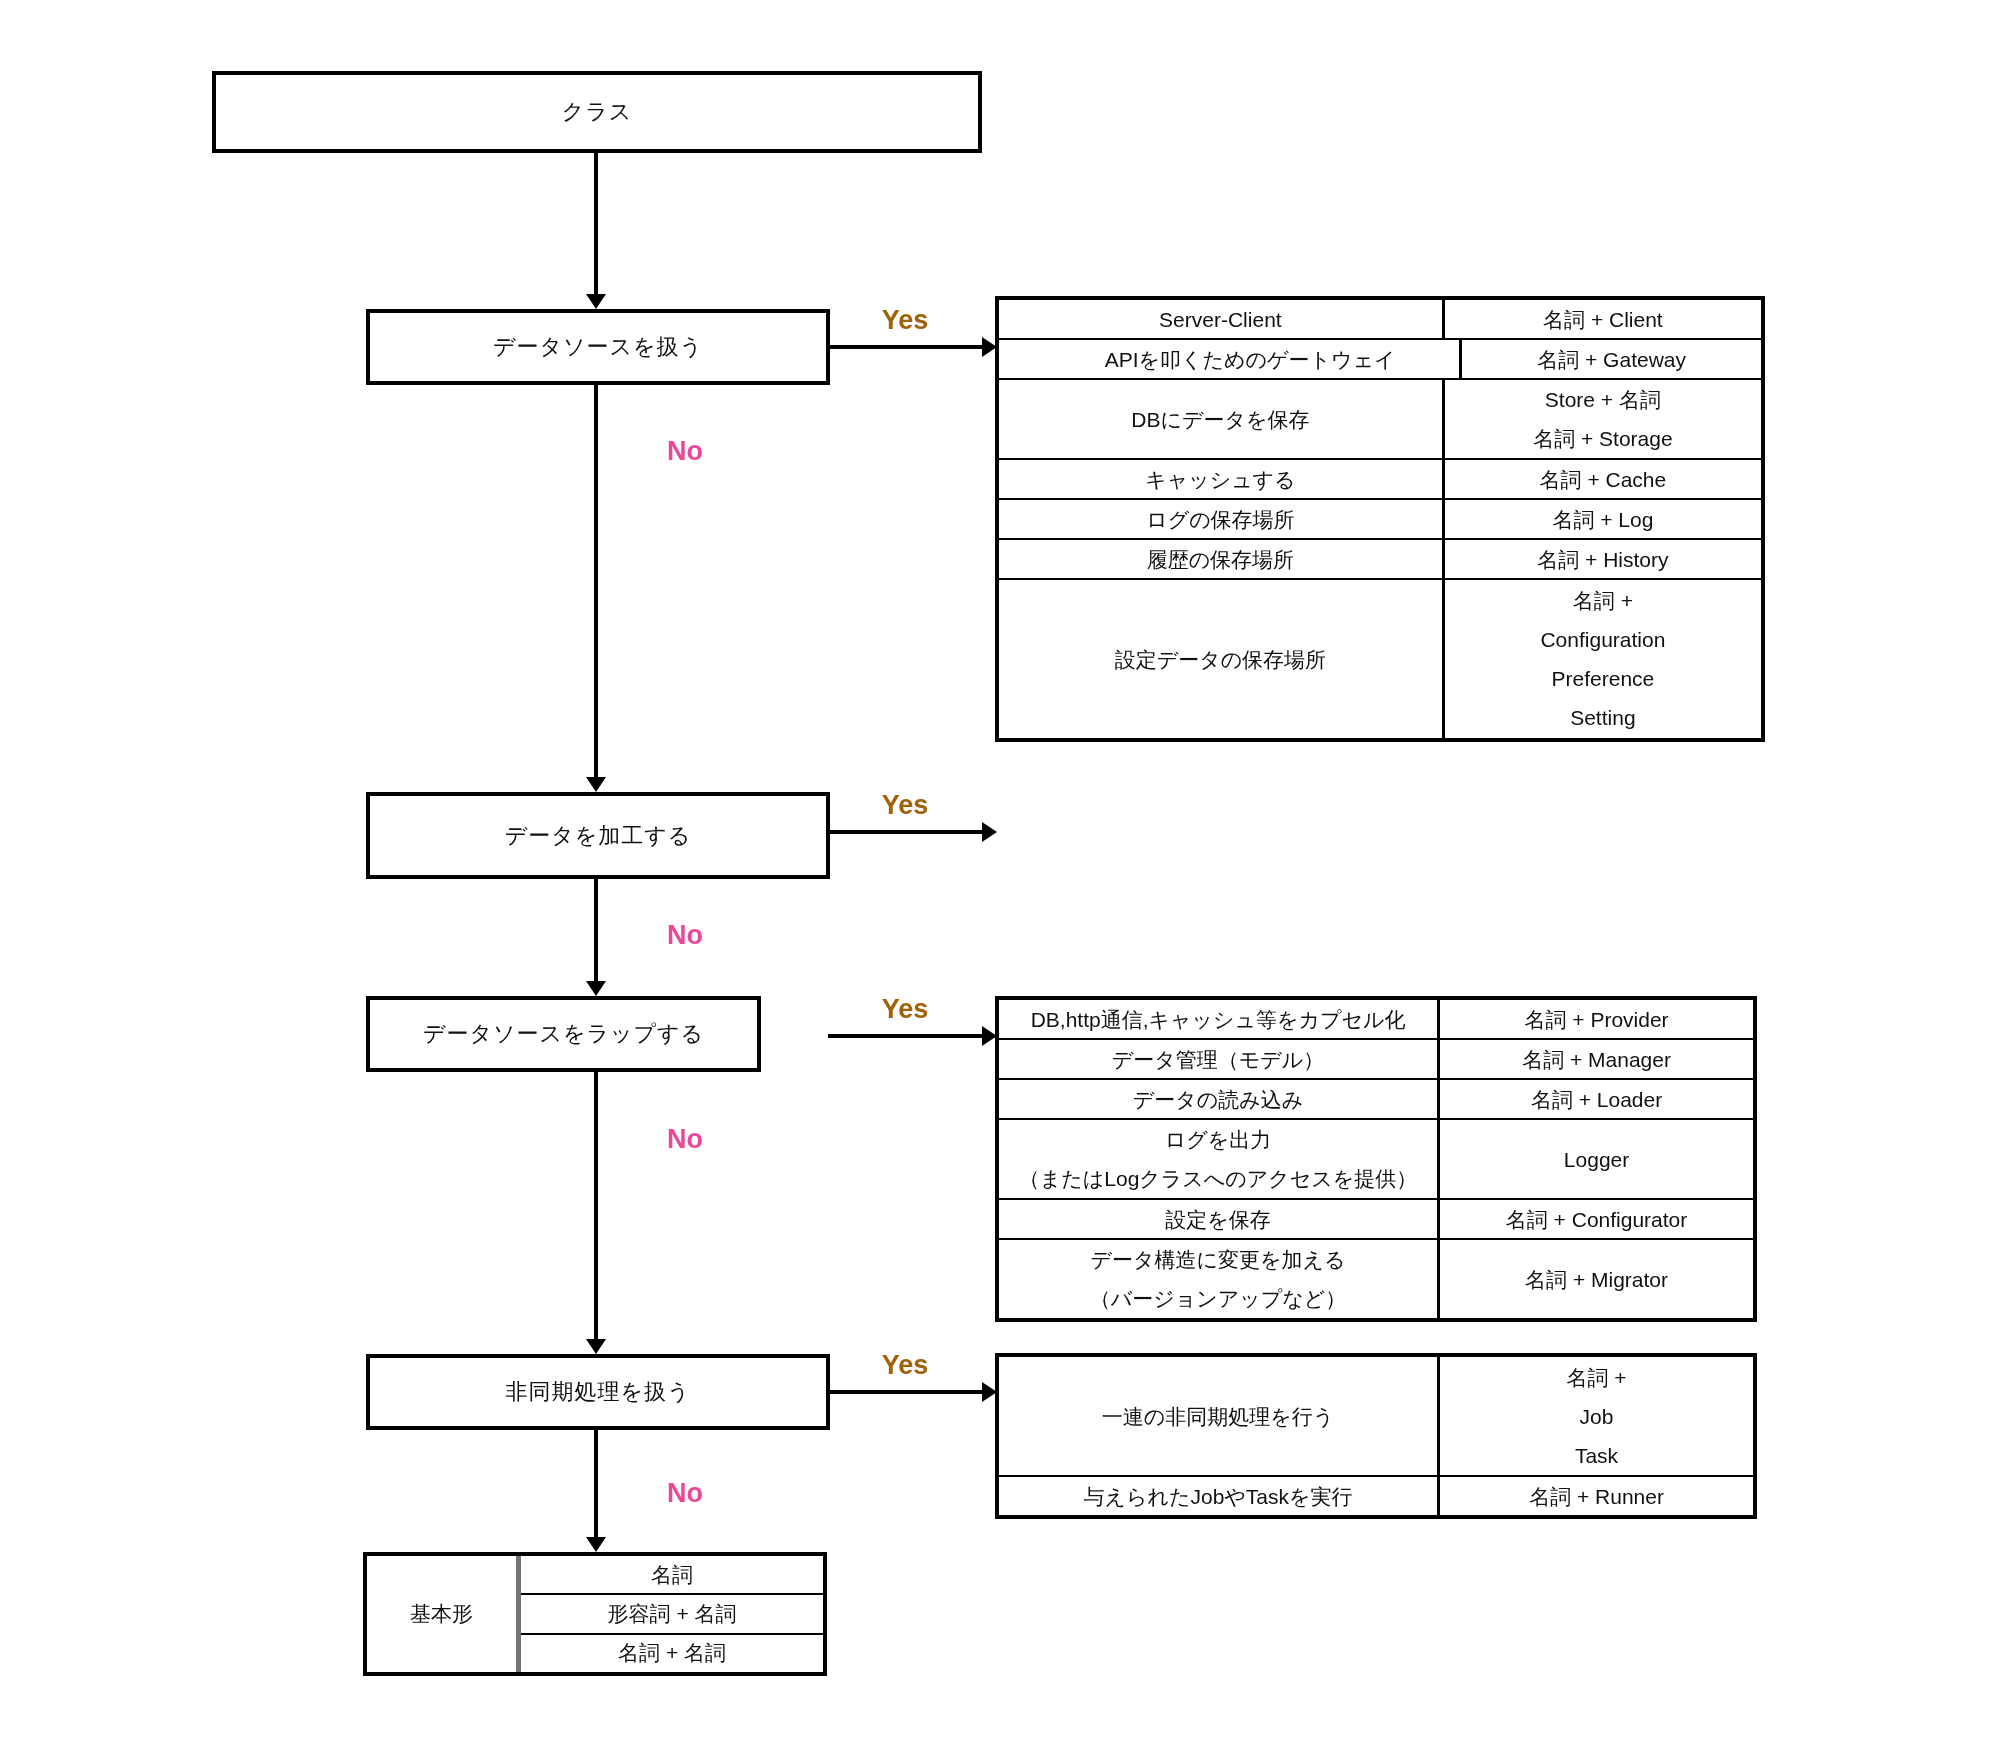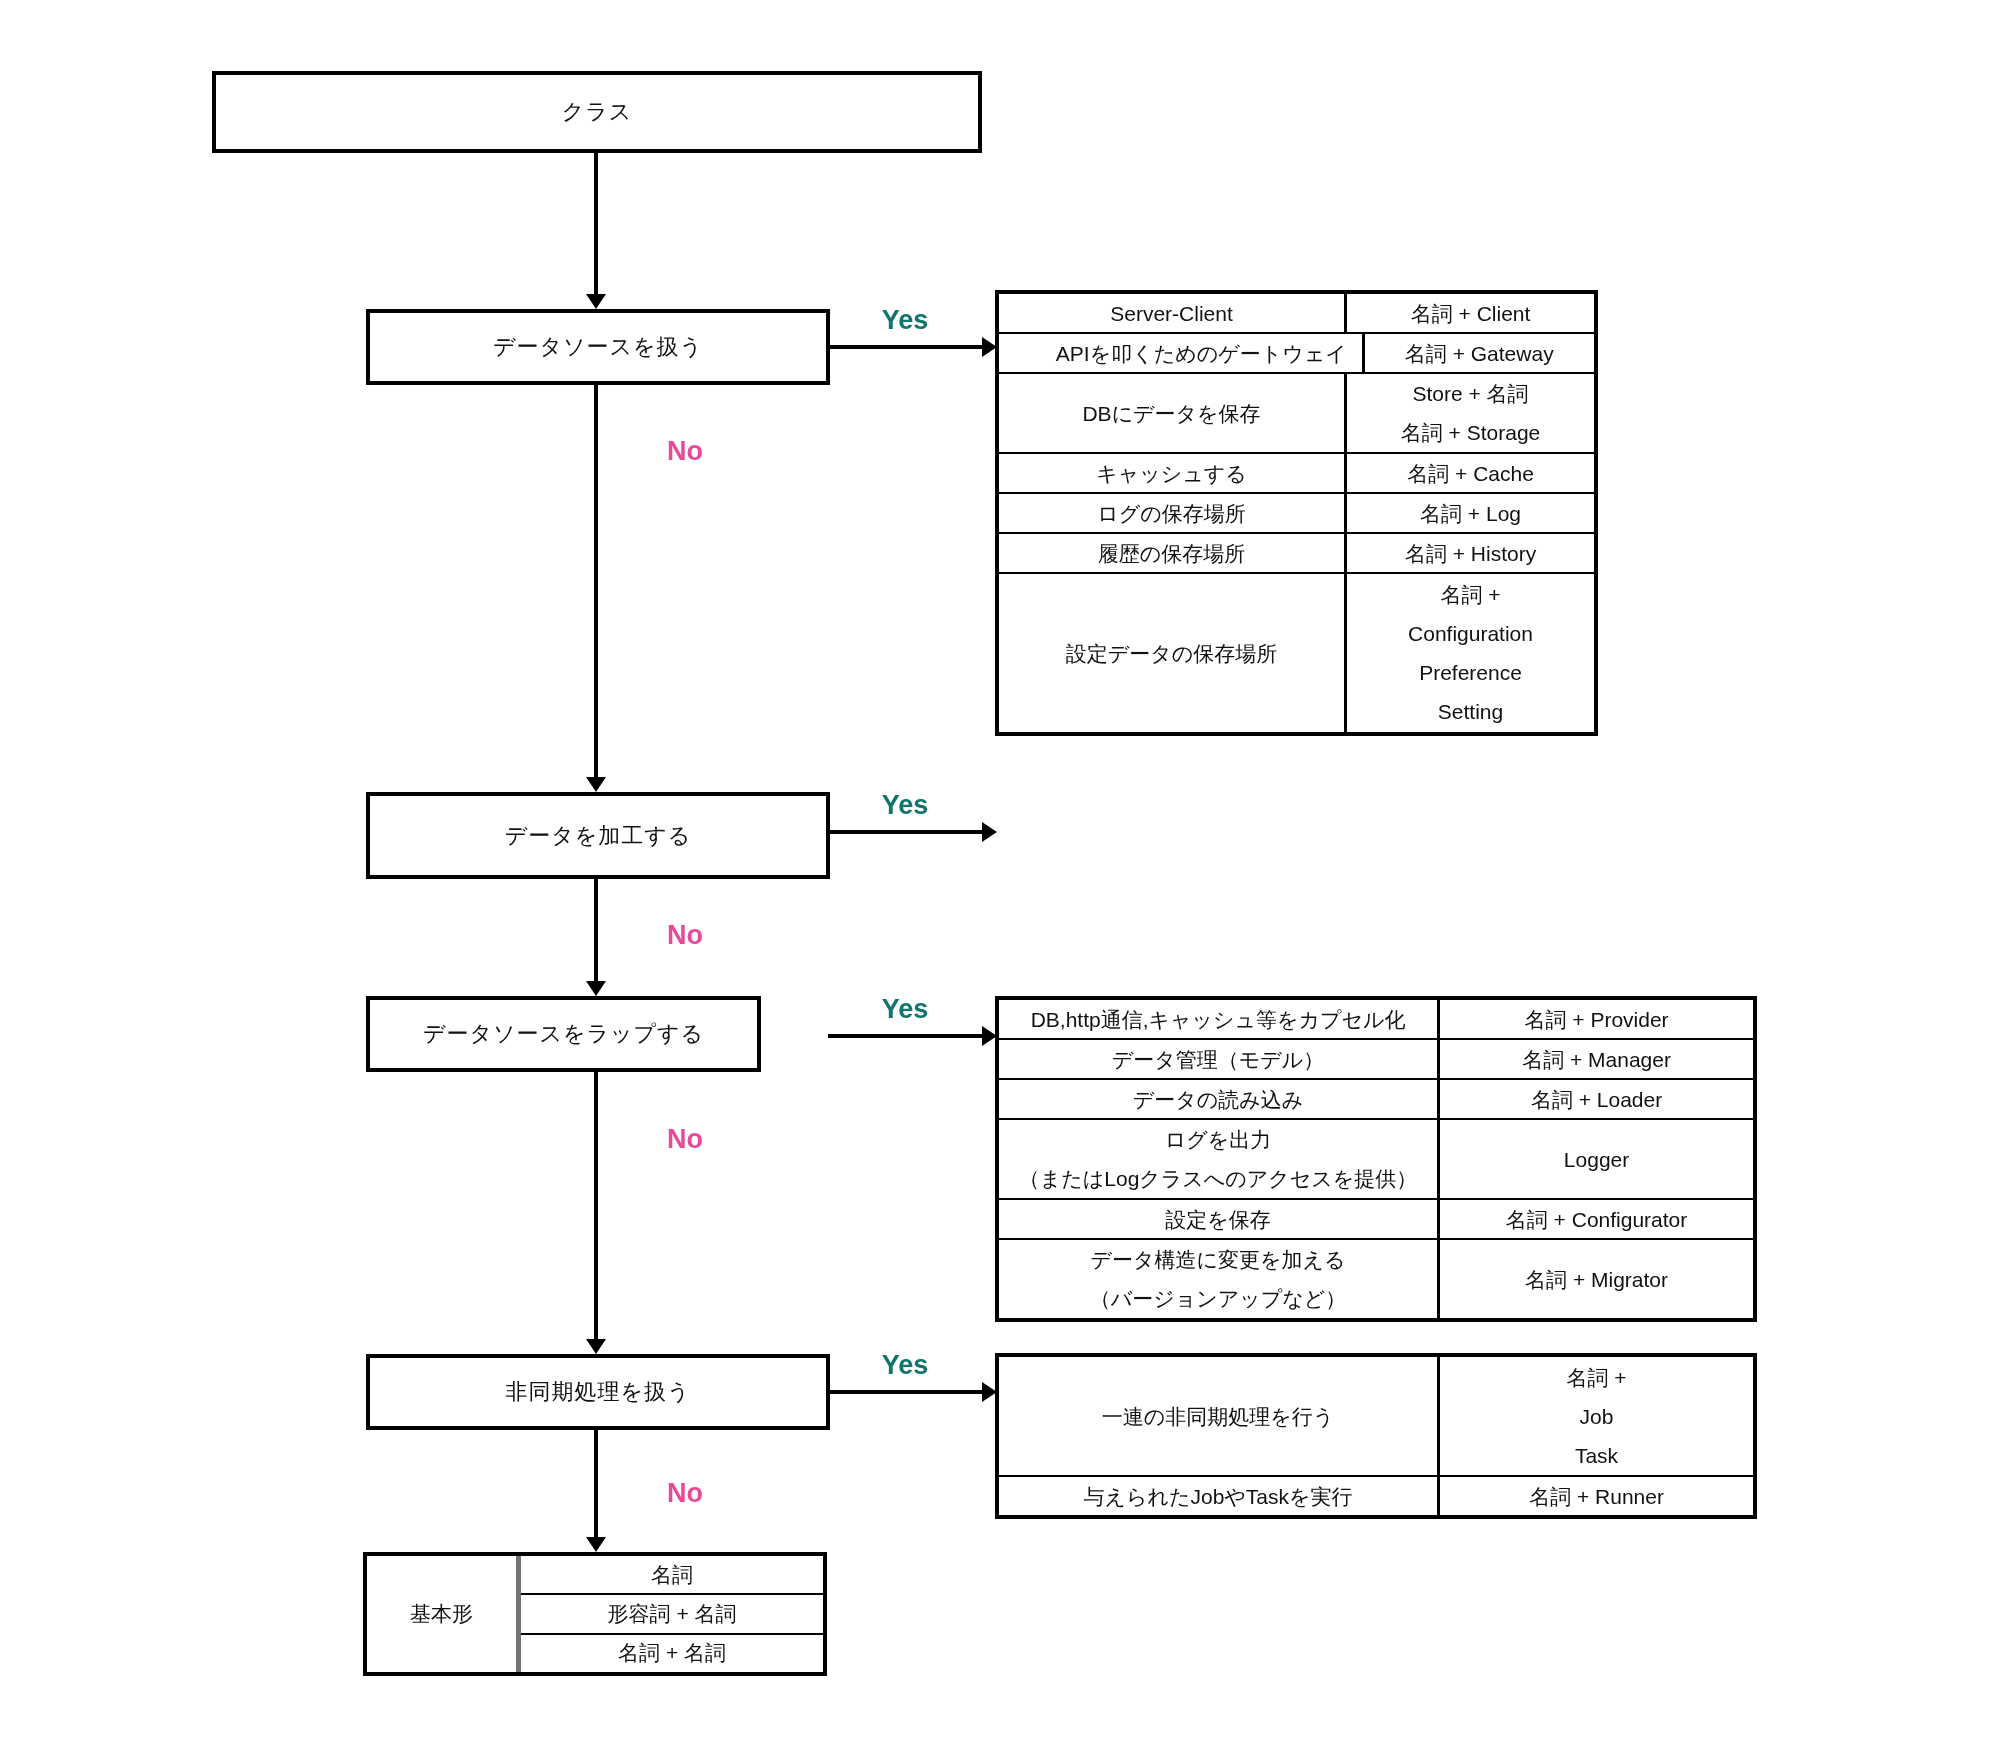--- a/index.html
+++ b/index.html
@@ -11,21 +11,21 @@
   .t-row{display:flex;}
   .t-row + .t-row{border-top:2px solid #000;}
   .cl,.cr{display:flex;align-items:center;justify-content:center;text-align:center;
           white-space:pre-line;line-height:39px;font-size:21px;padding:0 8px;box-sizing:border-box;}
   .cl{width:58.5%;border-right:3px solid #000;}
   .cr{flex:1;}
   .vline,.hline{position:absolute;background:#000;}
   .arr-down{position:absolute;width:0;height:0;border-left:10px solid transparent;border-right:10px solid transparent;border-top:15px solid #000;}
   .arr-right{position:absolute;width:0;height:0;border-top:10px solid transparent;border-bottom:10px solid transparent;border-left:15px solid #000;}
   .lbl{position:absolute;font-weight:bold;font-size:27px;text-align:center;}
-  .lbl-yes{color:#0f766e;}
+  .lbl-yes{color:#a16207;}
   .lbl-no{color:#ec4899;}
   .base-wrap{display:flex;height:100%;}
   .base-h{width:33.8%;border-right:5px solid #737373;display:flex;align-items:center;justify-content:center;
           font-size:21px;box-sizing:border-box;}
   .base-rows{flex:1;display:flex;flex-direction:column;}
   .base-rows .b-row{height:38px;display:flex;align-items:center;justify-content:center;font-size:21px;}
   .base-rows .b-row + .b-row{border-top:2px solid #000;}
 </style>
 </head>
 <body>
@@ -52,21 +52,21 @@
   <div class="arr-down" style="left:586px;top:1537px;"></div>
 
   <div class="box" style="left:366px;top:309px;width:464px;height:76px;">
     <span>データソースを扱う</span>
   </div>
   <div class="hline" style="left:828px;top:345px;width:156px;height:4px;"></div>
   <div class="arr-right" style="left:982px;top:337px;"></div>
   <div class="lbl lbl-yes" style="left:840px;top:305px;width:130px;">Yes</div>
   <div class="lbl lbl-no" style="left:640px;top:436px;width:90px;">No</div>
 
-  <div class="tbl" style="left:995px;top:290px;width:603px;">
+  <div class="tbl" style="left:995px;top:296px;width:770px;">
     <div class="t-row" style="height:38px;">
       <div class="cl">Server-Client</div>
       <div class="cr">名詞 + Client</div>
     </div>
     <div class="t-row" style="height:38px;padding-left:42px;">
       <div class="cl">APIを叩くためのゲートウェイ</div>
       <div class="cr">名詞 + Gateway</div>
     </div>
     <div class="t-row" style="height:78px;">
       <div class="cl">DBにデータを保存</div>

